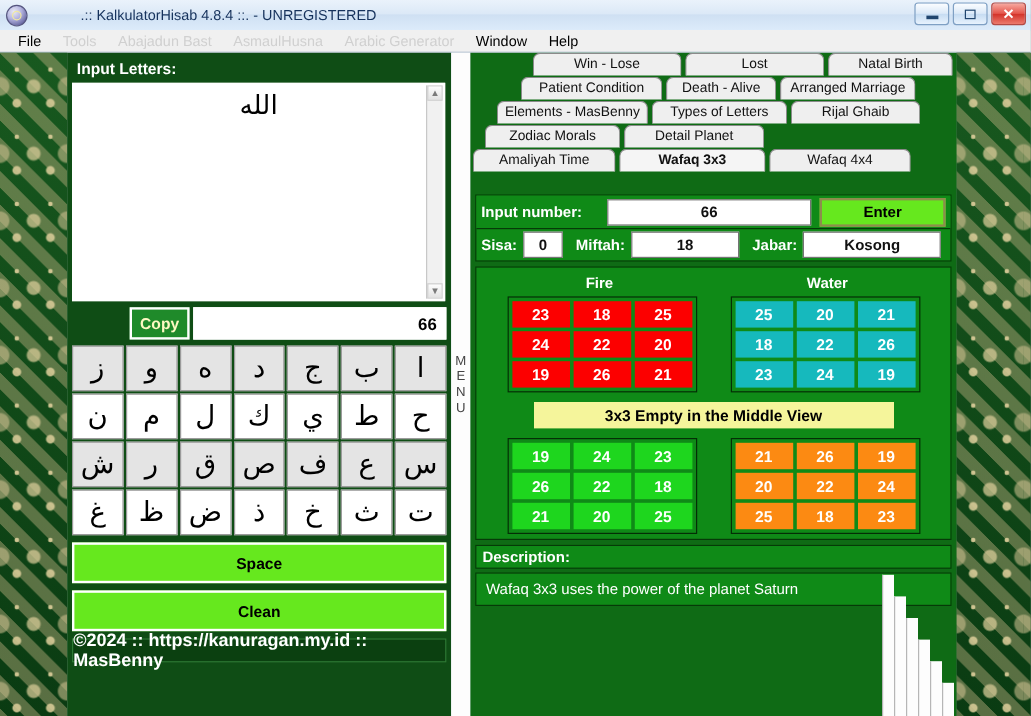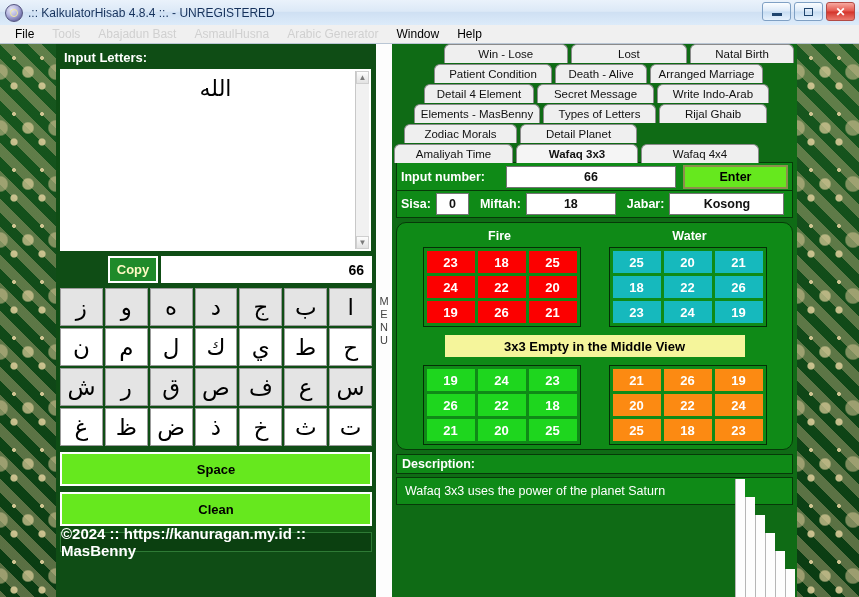--- a/index.html
+++ b/index.html
@@ -8,21 +8,21 @@
     font-family:"Liberation Sans", sans-serif;
     background:#0b5d0b;
   }
   .app{position:relative;width:859px;height:597px;overflow:hidden;background:#d6e3f0;}
 
   
   .titlebar{
     position:absolute;left:0;top:0;width:859px;height:25px;
     background:linear-gradient(to bottom,#eaf2fb 0%,#dce9f7 45%,#cfe0f3 50%,#dcebfa 100%);
     border-bottom:1px solid #9db8d2;
-    display:flex;align-items:center;
+    display:flex;align-items:center;gap:39px;
   }
   .tb-icon{width:18px;height:18px;margin-left:5px;margin-right:5px;border-radius:50%;
     background:radial-gradient(circle at 35% 30%,#e9e9f5 0%,#b5b5e0 40%,#6f6fa8 75%,#3b3b66 100%);
     border:1px solid #55557f;box-sizing:border-box;position:relative;}
   .tb-icon:after{content:"";position:absolute;left:4px;top:4px;width:8px;height:8px;border-radius:50%;
     border:1.5px solid #f0e8a0;box-sizing:border-box;}
   .tb-title{font-size:12px;color:#16325c;white-space:nowrap;}
   .tb-buttons{position:absolute;right:4px;top:2px;display:flex;gap:3px;}
   .tb-btn{width:29px;height:19px;border:1px solid #7fa0c4;border-radius:3px;
     background:linear-gradient(to bottom,#fbfdff 0%,#dbe9f8 48%,#c6dcf2 52%,#e7f2fd 100%);
@@ -287,25 +287,20 @@
       <div class="tabrow" style="padding-left:52px;">
         <div class="tab" style="width:125px">Win - Lose</div>
         <div class="tab" style="width:118px">Lost</div>
         <div class="tab" style="width:105px">Natal Birth</div>
       </div>
       <div class="tabrow" style="padding-left:42px;">
         <div class="tab" style="width:118px">Patient Condition</div>
         <div class="tab" style="width:92px">Death - Alive</div>
         <div class="tab" style="width:113px">Arranged Marriage</div>
       </div>
-      <div class="tabrow" style="padding-left:32px;">
-        <div class="tab" style="width:110px">Detail 4 Element</div>
-        <div class="tab" style="width:117px">Secret Message</div>
-        <div class="tab" style="width:112px">Write Indo-Arab</div>
-      </div>
       <div class="tabrow" style="padding-left:22px;">
         <div class="tab" style="width:126px">Elements - MasBenny</div>
         <div class="tab" style="width:113px">Types of Letters</div>
         <div class="tab" style="width:108px">Rijal Ghaib</div>
       </div>
       <div class="tabrow" style="padding-left:12px;">
         <div class="tab" style="width:113px">Zodiac Morals</div>
         <div class="tab" style="width:117px">Detail Planet</div>
       </div>
       <div class="tabrow" style="padding-left:2px;">
@@ -327,21 +322,21 @@
       <div class="row-meta">
         <div class="lbl">Sisa:</div>
         <div class="fld" style="width:33px">0</div>
         <div class="lbl" style="margin-left:6px">Miftah:</div>
         <div class="fld" style="width:90px">18</div>
         <div class="lbl" style="margin-left:6px">Jabar:</div>
         <div class="fld" style="width:115px">Kosong</div>
       </div>
     </div>
 
-    <div class="panel-body grids-area" style="margin-top:4px;border-radius:10px;">
+    <div class="panel-body grids-area" style="margin-top:4px;">
 
       <div class="pair">
         <div class="elem-title" style="width:162px">Fire</div>
         <div class="elem-title" style="width:162px">Water</div>
       </div>
 
       <div class="pair" style="margin-top:4px">
         <div class="gridbox">
           <div class="grid3">
             <div class="cell fire">23</div>

